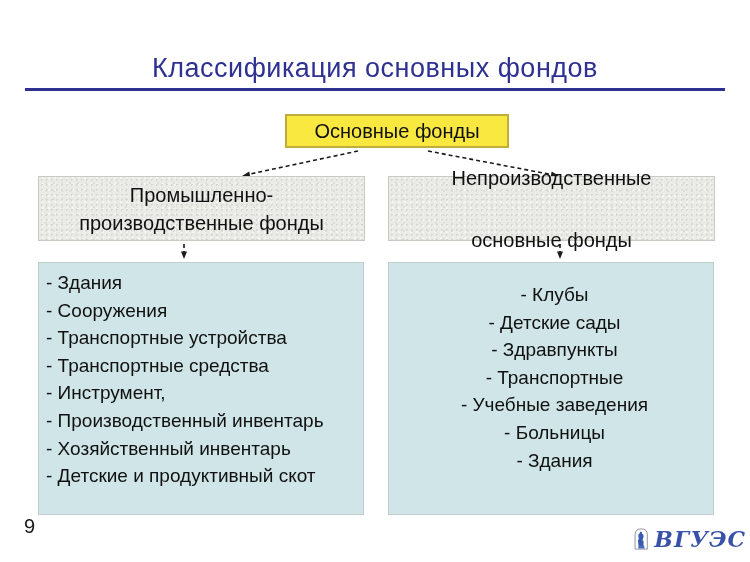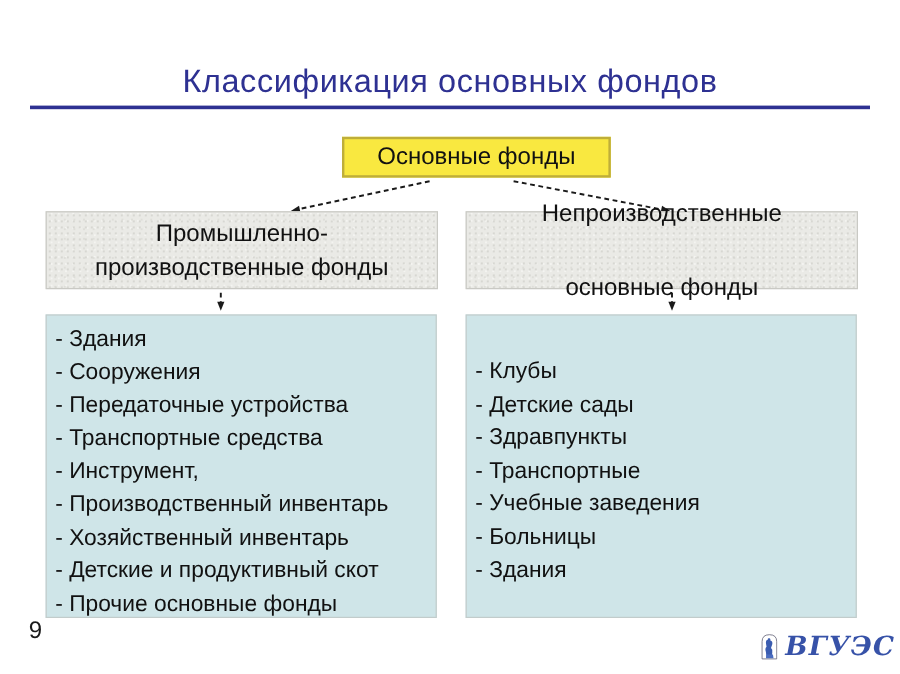--- a/index.html
+++ b/index.html
@@ -78,21 +78,21 @@
     width: 326px;
     height: 253px;
     background: #cfe5e8;
     border: 1px solid #c2cccb;
     box-sizing: border-box;
     font-size: 19px;
     color: #111111;
     padding-left: 7px;
   }
   .items-panel.left  { left: 38px;  padding-top: 6px; }
-  .items-panel.right { left: 388px; padding-top: 33px; }
+  .items-panel.right { left: 388px; padding-top: 18px; text-align: center; }
   .list-item {
     line-height: 27.6px;
     white-space: nowrap;
   }
   .page-number {
     position: absolute;
     left: 24px;
     top: 515px;
     font-size: 20px;
     color: #1a1a1a;
@@ -157,27 +157,26 @@
   </div>
 
   <div class="branch-header right">
     <div>Непроизводственные</div>
     <div>основные фонды</div>
   </div>
 
   <div class="items-panel left">
     <div class="list-item">- Здания</div>
     <div class="list-item">- Сооружения</div>
-    <div class="list-item">- Передаточные устройства</div>
+    <div class="list-item">- Транспортные устройства</div>
     <div class="list-item">- Транспортные средства</div>
     <div class="list-item">- Инструмент,</div>
     <div class="list-item">- Производственный инвентарь</div>
     <div class="list-item">- Хозяйственный инвентарь</div>
     <div class="list-item">- Детские и продуктивный скот</div>
-    <div class="list-item">- Прочие основные фонды</div>
   </div>
 
   <div class="items-panel right">
     <div class="list-item">- Клубы</div>
     <div class="list-item">- Детские сады</div>
     <div class="list-item">- Здравпункты</div>
     <div class="list-item">- Транспортные</div>
     <div class="list-item">- Учебные заведения</div>
     <div class="list-item">- Больницы</div>
     <div class="list-item">- Здания</div>

